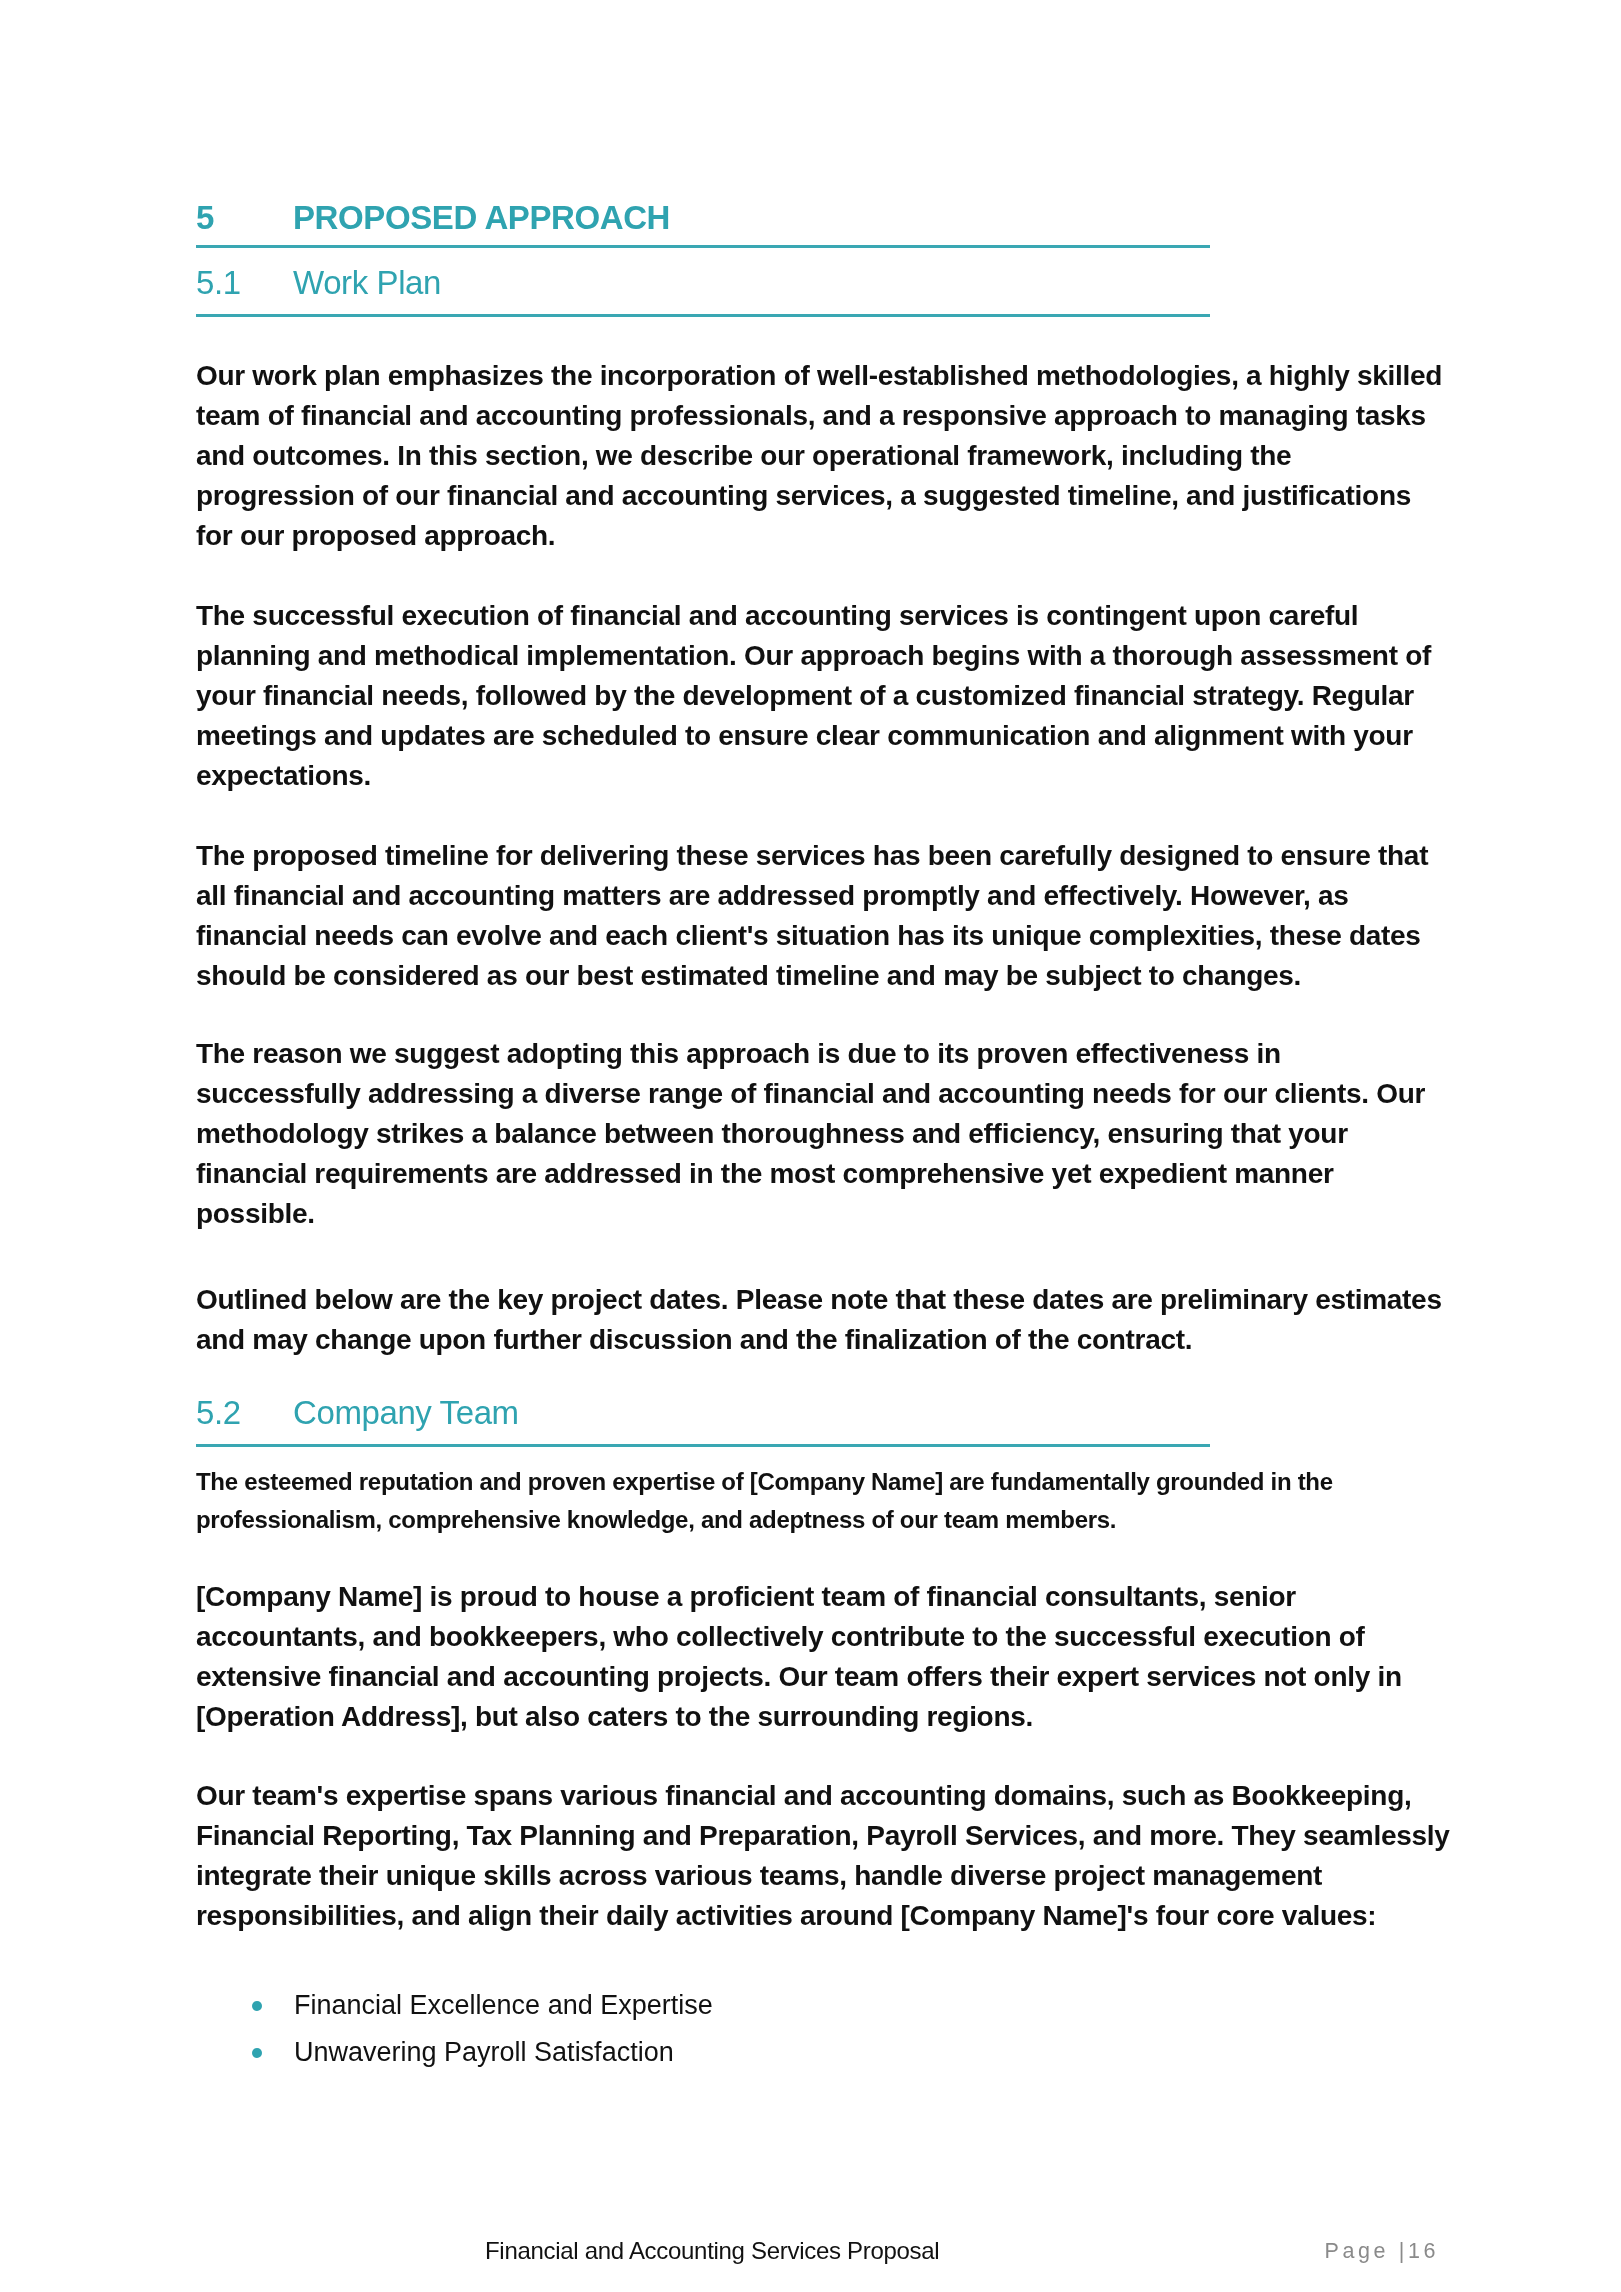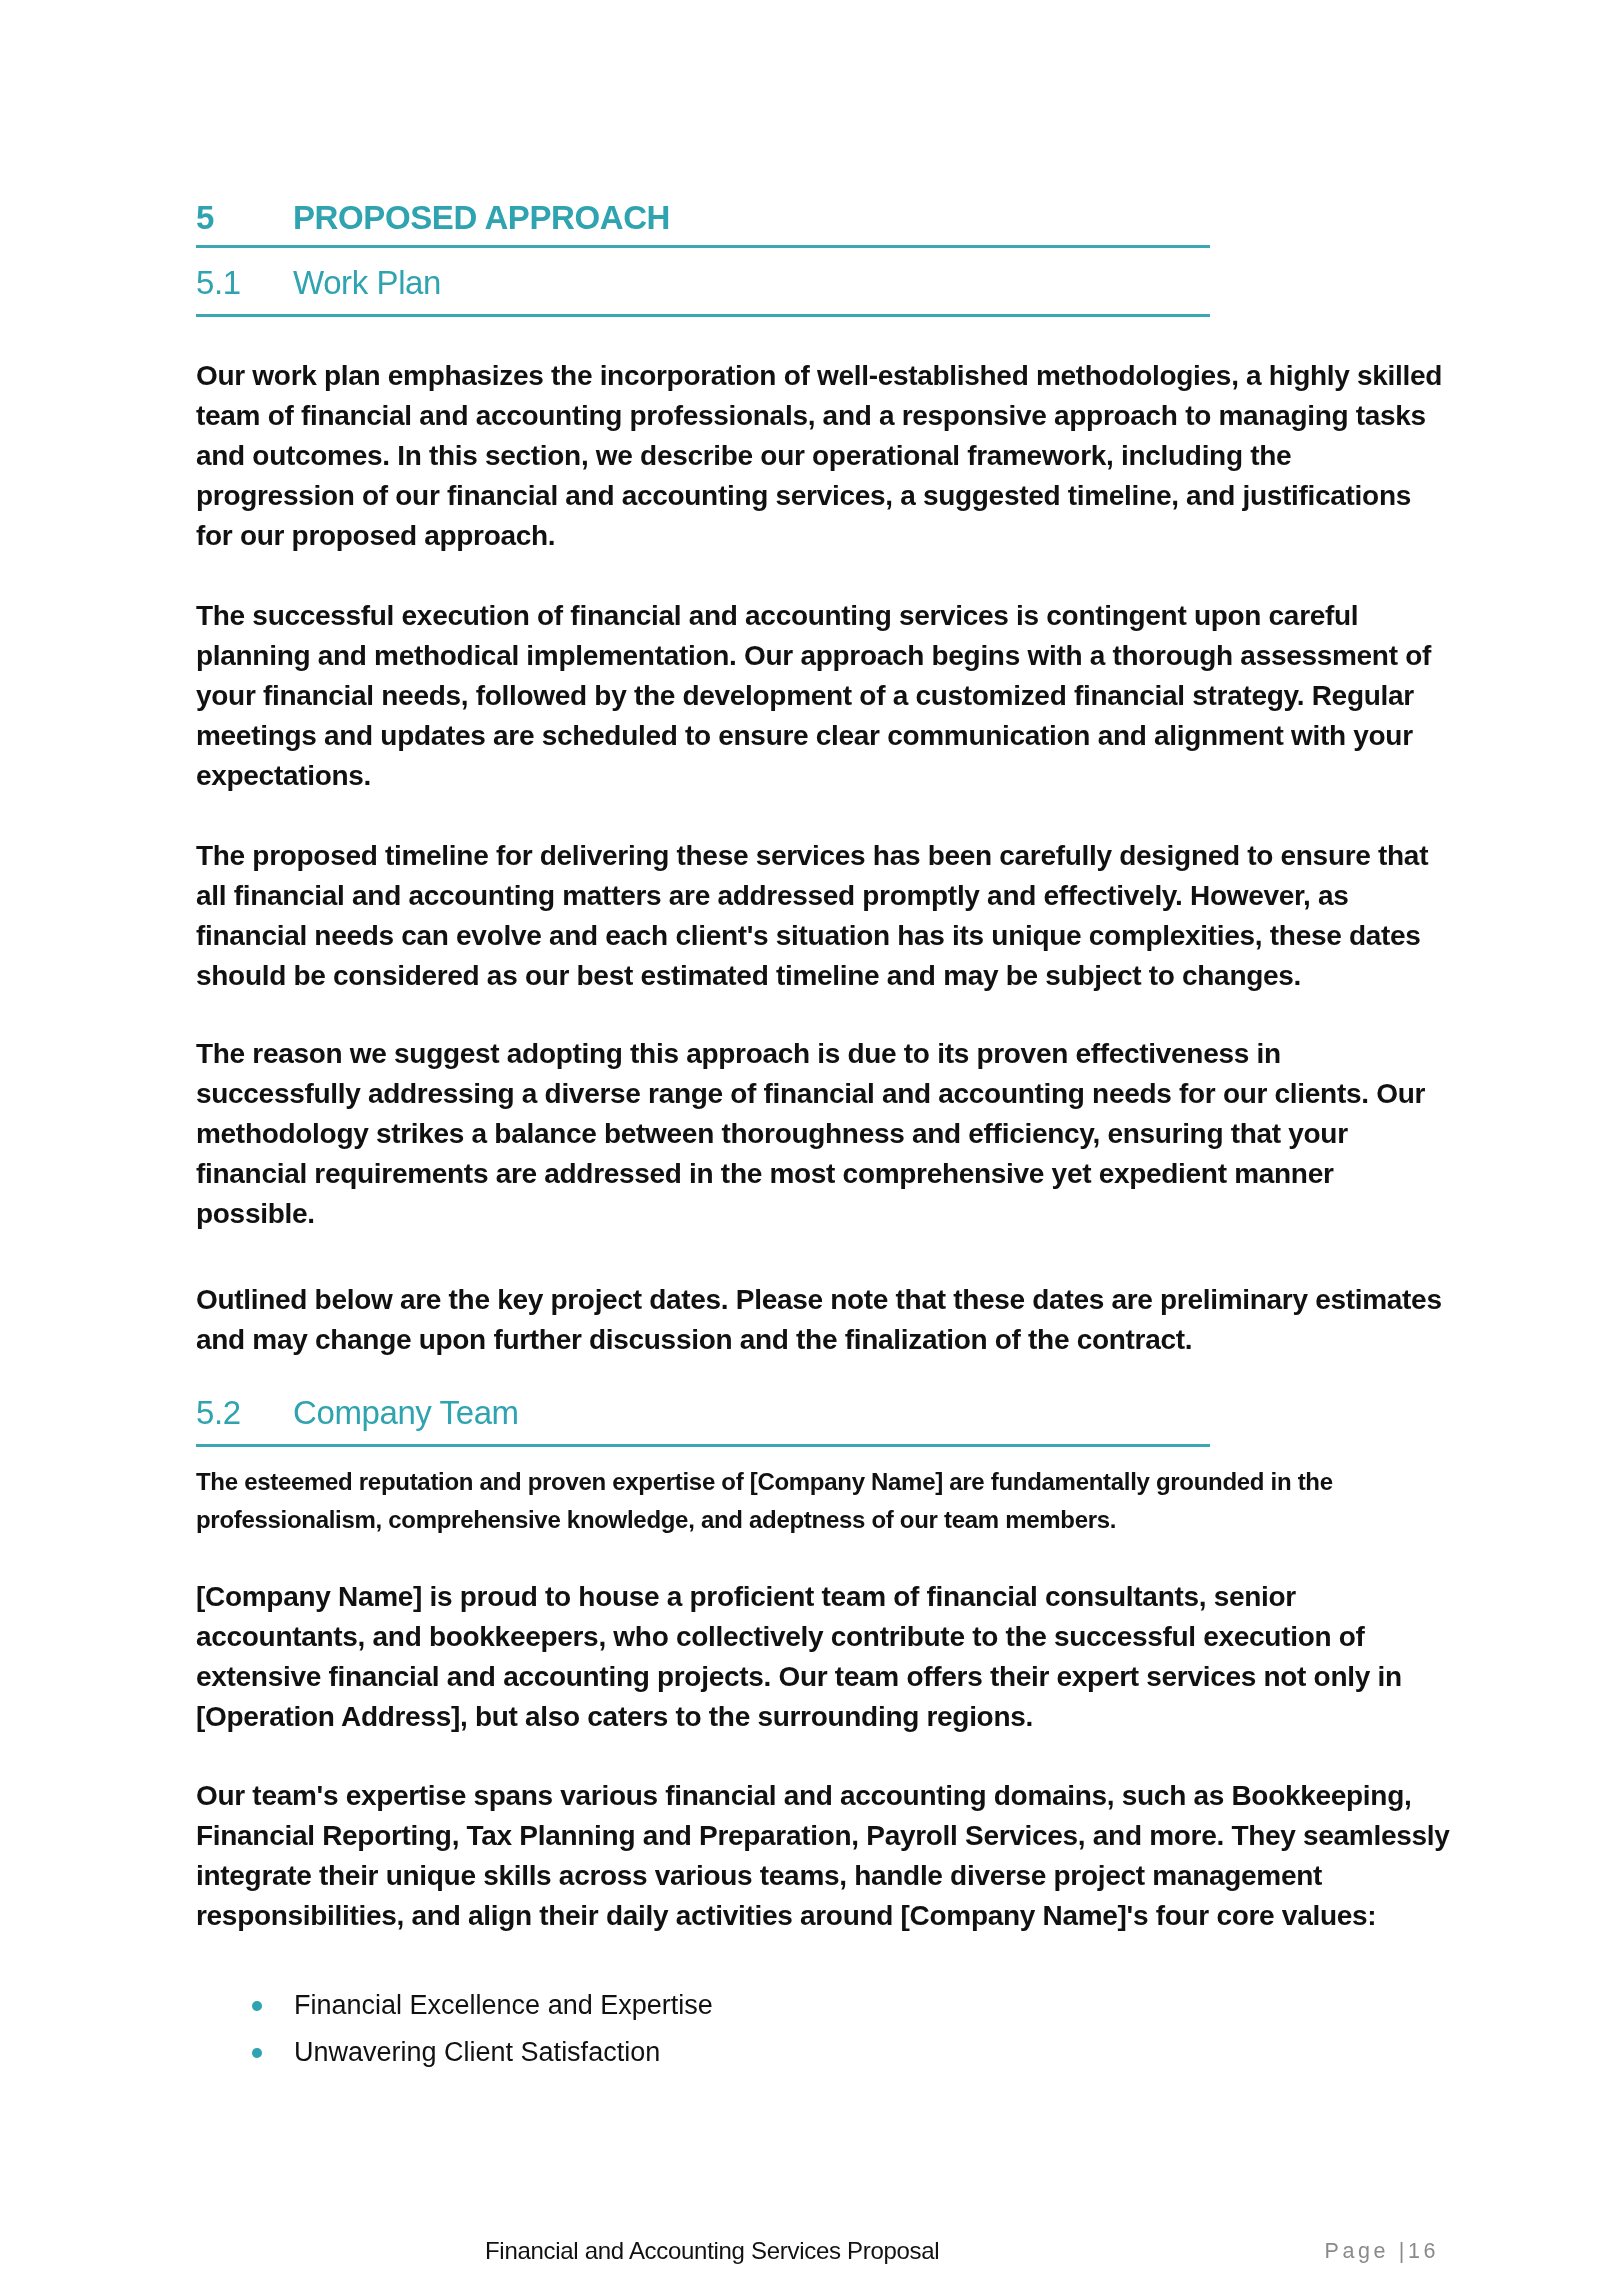--- a/index.html
+++ b/index.html
@@ -56,21 +56,21 @@
   <p class="para" style="top:1577px;">[Company Name] is proud to house a proficient team of financial consultants, senior accountants, and bookkeepers, who collectively contribute to the successful execution of extensive financial and accounting projects. Our team offers their expert services not only in [Operation Address], but also caters to the surrounding regions.</p>
   <p class="para" style="top:1776px;">Our team's expertise spans various financial and accounting domains, such as Bookkeeping, Financial Reporting, Tax Planning and Preparation, Payroll Services, and more. They seamlessly integrate their unique skills across various teams, handle diverse project management responsibilities, and align their daily activities around [Company Name]'s four core values:</p>
 
   <ul class="bullets">
     <li>
       <span class="dot"></span>
       <span>Financial Excellence and Expertise</span>
     </li>
     <li>
       <span class="dot"></span>
-      <span>Unwavering Client Satisfaction</span>
+      <span>Unwavering Payroll Satisfaction</span>
     </li>
   </ul>
 
   <div class="footer-title">Financial and Accounting Services Proposal</div>
   <div class="footer-page">
     <span>Page</span>
     <span class="sep">|</span><span>16</span>
   </div>
 
 </div>

